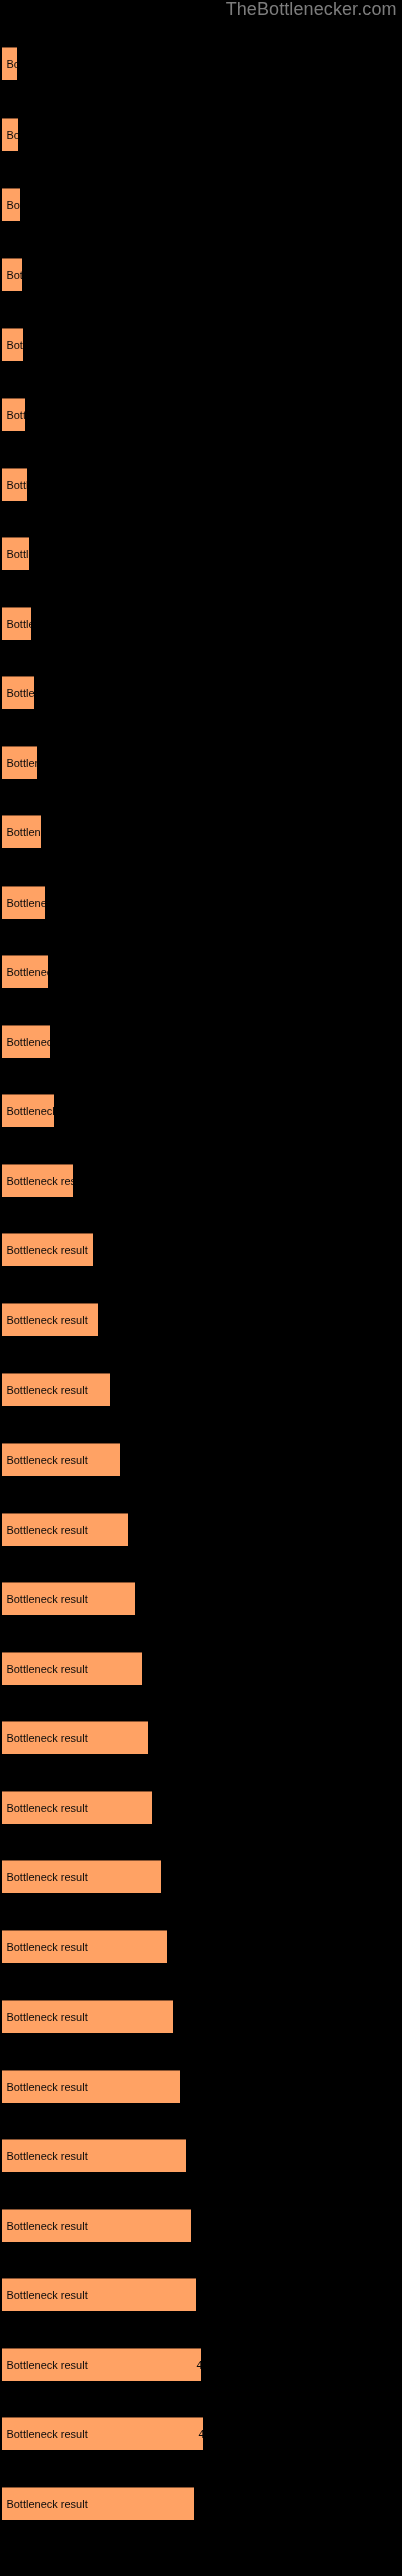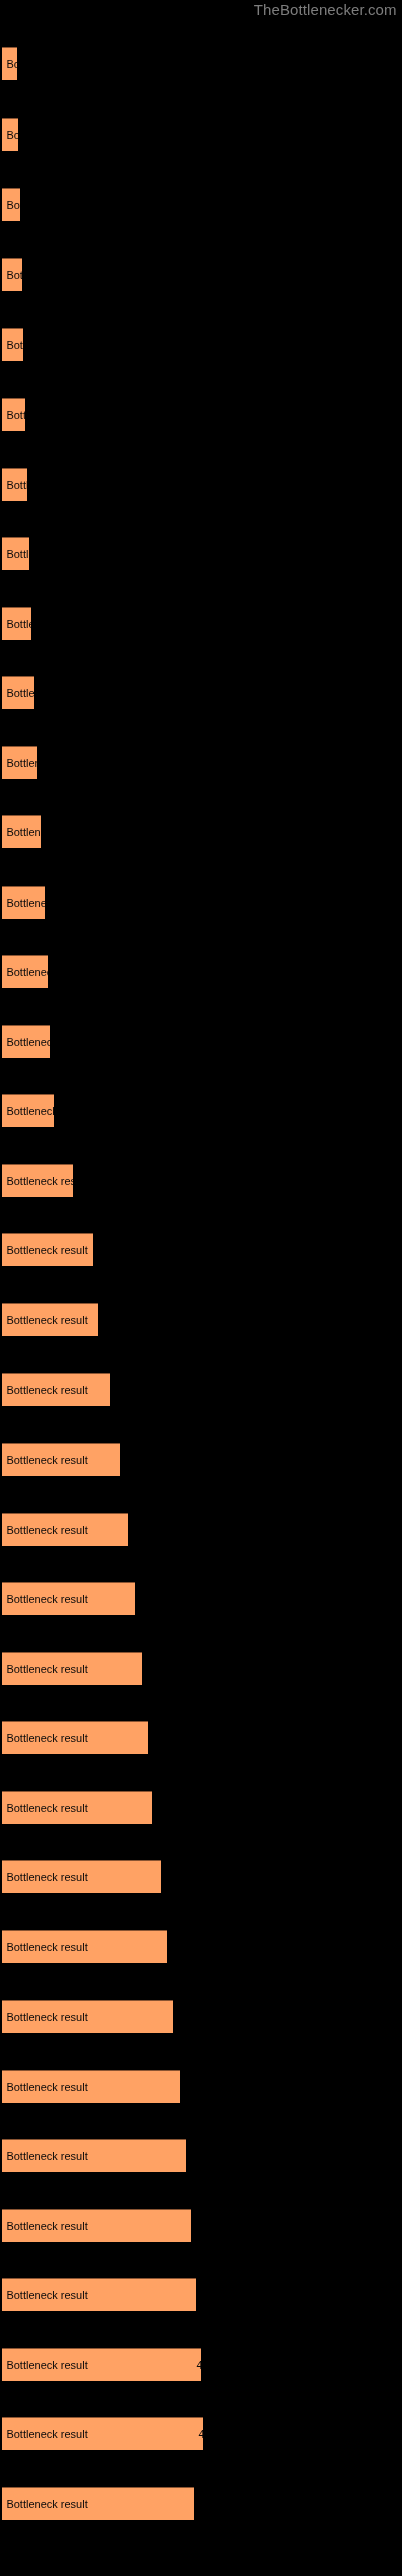--- a/index.html
+++ b/index.html
@@ -12,21 +12,21 @@
     height: 2576px;
     position: relative;
     font-family: "Liberation Sans", sans-serif;
     overflow: hidden;
   }
 
   .site-title {
     position: absolute;
     top: 0px;
     right: 6.4px;
-    font-size: 15px;
+    font-size: 18px;
     line-height: 19.3px;
     color: #7d7d7d;
     letter-spacing: 0.1px;
     white-space: nowrap;
     user-select: none;
   }
 
   .chart {
     position: absolute;
     left: 0;

